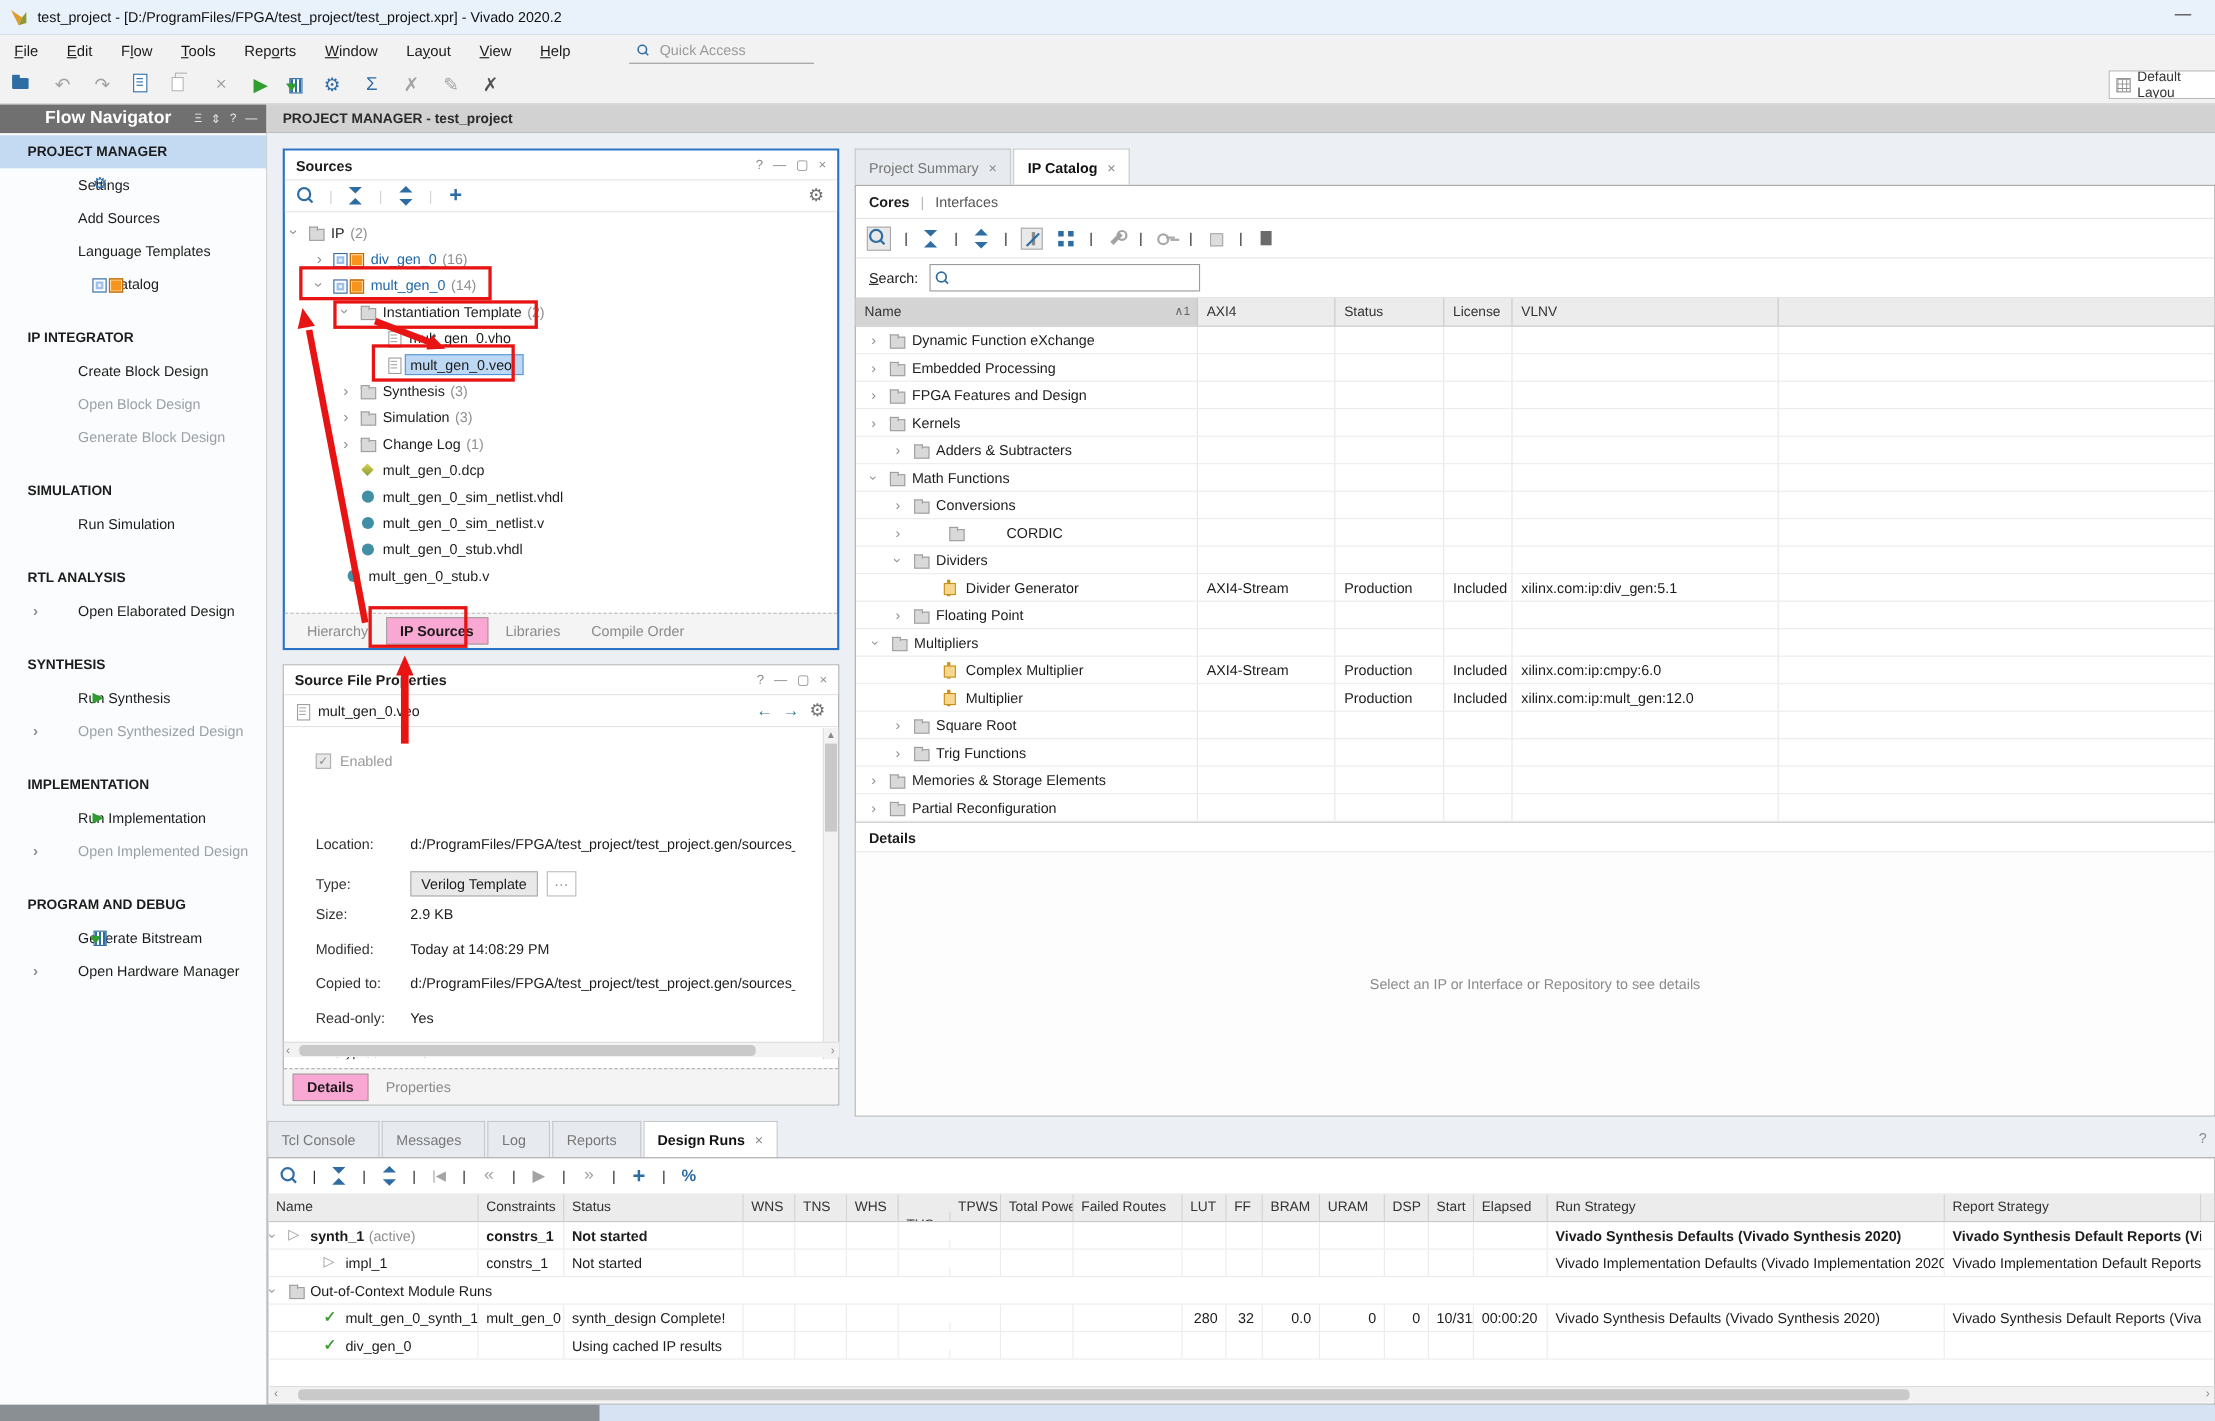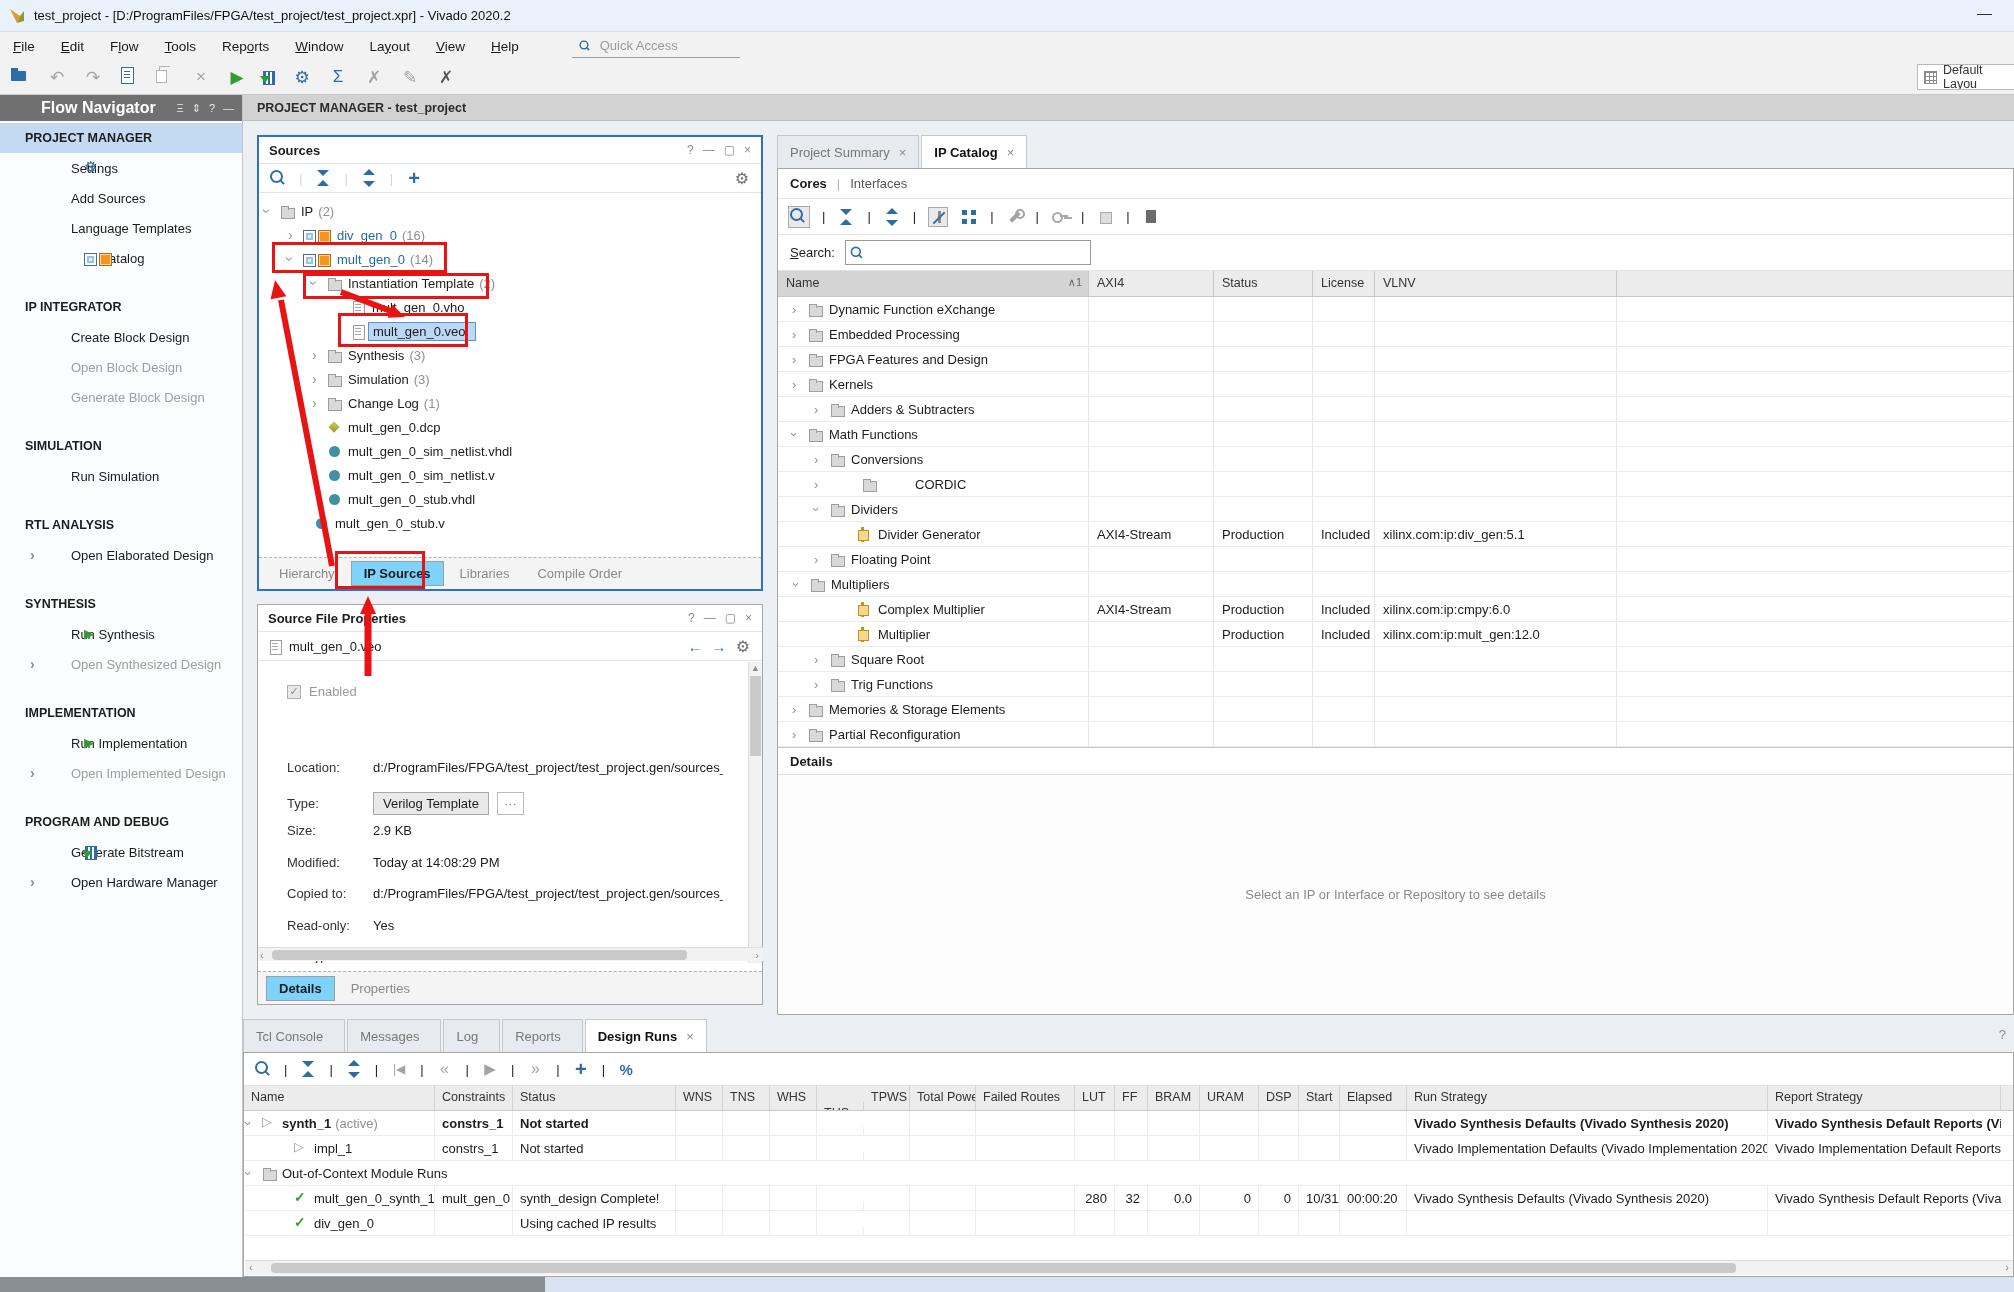--- a/index.html
+++ b/index.html
@@ -46,21 +46,21 @@
   
   .panel-head { height:26px; display:flex; align-items:center; padding:0 10px; background:#fff; }
   .panel-head .pt { font-weight:bold; font-size:13px; flex:1; }
   .phico { color:#8a8a8a; font-size:12px; margin-left:9px; }
   .ptool { height:30px; display:flex; align-items:center; gap:12px; padding:0 10px; border-top:1px solid #e3e3e3; border-bottom:1px solid #e3e3e3; background:#fff; }
   .ptool .sep { color:#d5d5d5; }
   .mi { display:inline-flex; align-items:center; justify-content:center; color:#2e6da4; font-size:15px; position:relative; width:18px; height:18px; }
   .tabbar { position:absolute; left:0; bottom:0; width:100%; background:#f4f4f4; border-top:1px dashed #b5b5b5;
     display:flex; align-items:center; gap:4px; padding:0 8px; }
   .tab { padding:4px 12px; color:#8a8a8a; font-size:13px; }
-  .tab.active { background:#7dd3fc; border:1px solid #9f9f9f; color:#1a1a1a; font-weight:bold; }
+  .tab.active { background:#f9a8d4; border:1px solid #9f9f9f; color:#1a1a1a; font-weight:bold; }
 
   
   #sources { position:absolute; left:257px; top:135px; width:506px; height:456px; background:#fff; border:2px solid #2a72c5; }
   #src-tree { position:absolute; left:0; top:62px; width:502px; height:360px; overflow:hidden; }
   .s-row { display:flex; align-items:center; height:24px; }
   .s-row .exp { width:15px; color:#8f8f8f; font-size:14px; flex:none; }
   .s-row .exp.open::before { content:"›"; display:inline-block; transform:rotate(90deg); }
   .s-row .exp.closed::before { content:"›"; }
   .s-row .lblwrap { display:flex; align-items:center; padding:1px 4px; margin-left:2px; }
   .s-row .cnt { color:#8f8f8f; margin-left:5px; }

